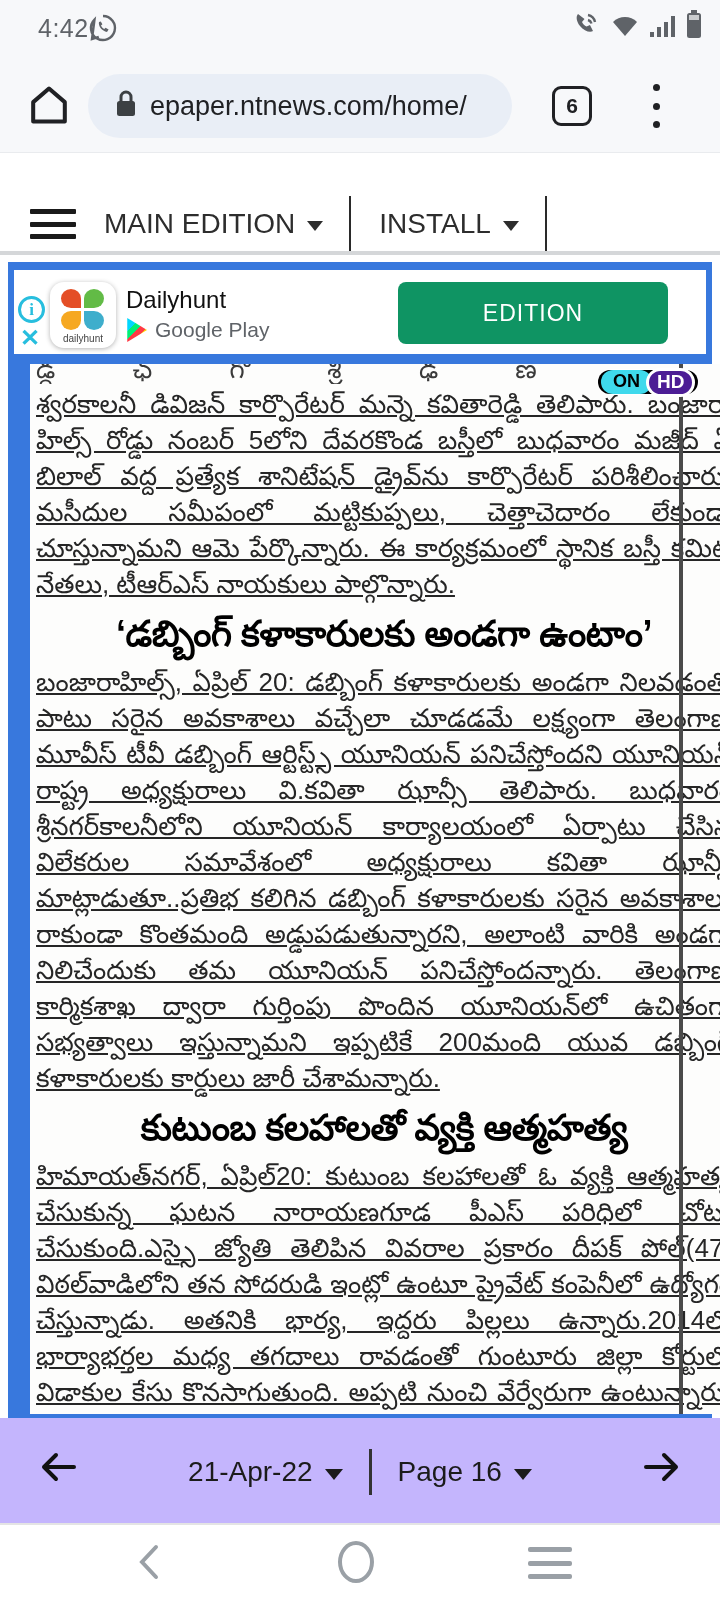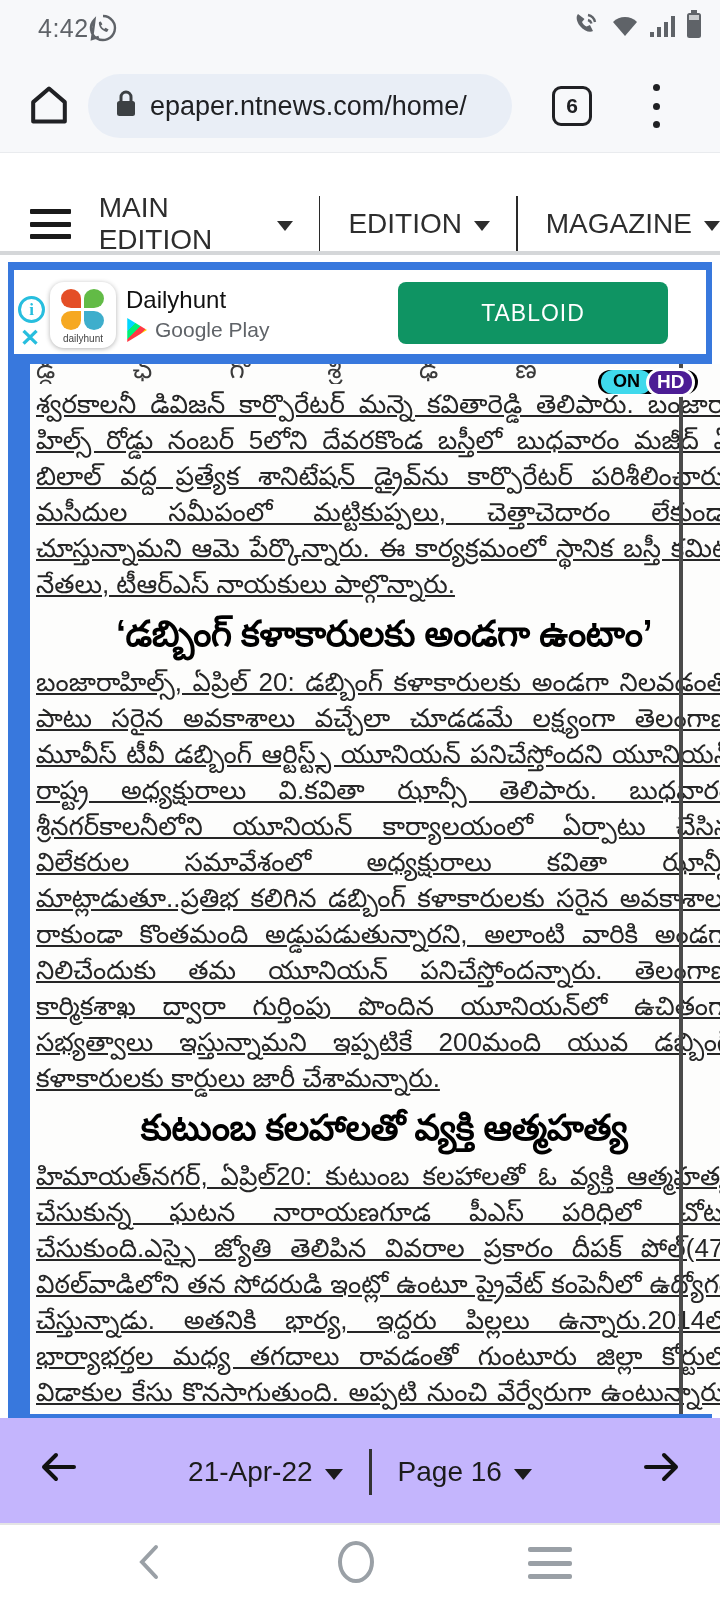--- a/index.html
+++ b/index.html
@@ -158,28 +158,24 @@
         <i></i>
         <i></i>
         <i></i>
       </div>
     <div class="navitem">
       <span>MAIN EDITION</span>
       <span class="caret"></span>
     </div>
     <div class="vsep"></div>
     <div class="navitem">
-      <span>EDITION</span>
+      <span>INSTALL</span>
       <span class="caret"></span>
     </div>
     <div class="vsep"></div>
-    <div class="navitem">
-      <span>MAGAZINE</span>
-      <span class="caret"></span>
-    </div>
   </div>
   <div id="navdivider" class="abs"></div>
 
   <div id="frame" class="abs">
 
     <div id="banner" class="abs">
       <div id="info-btn" class="abs">i</div>
       <div id="close-btn" class="abs">✕</div>
       <div id="appicon" class="abs">
         <div id="petals">
@@ -188,21 +184,21 @@
             <i></i>
             <i></i>
           </div>
         <div id="appicon-caption">dailyhunt</div>
       </div>
       <div id="banner-title" class="abs">Dailyhunt</div>
       <div id="playrow" class="abs">
         <span id="play-tri"></span>
         <span id="playtext">Google Play</span>
       </div>
-      <div id="install-btn" class="abs">TABLOID</div>
+      <div id="install-btn" class="abs">EDITION</div>
     </div>
 
     <div id="paper" class="abs">
       <div id="frag">
         <span class="telugu">డ్ద ఛ్ గో శ్రీ ఢ ణ</span>
       </div>
       <div class="bodytext telugu">శ్వరకాలనీ డివిజన్ కార్పొరేటర్ మన్నె కవితారెడ్డి తెలిపారు. బంజారా హిల్స్ రోడ్డు నంబర్ 5లోని దేవరకొండ బస్తీలో బుధవారం మజీద్ ఏ బిలాల్ వద్ద ప్రత్యేక శానిటేషన్ డ్రైవ్‌ను కార్పొరేటర్ పరిశీలించారు. మసీదుల సమీపంలో మట్టికుప్పలు, చెత్తాచెదారం లేకుండా చూస్తున్నామని ఆమె పేర్కొన్నారు. ఈ కార్యక్రమంలో స్థానిక బస్తీ కమిటీ నేతలు, టీఆర్ఎస్ నాయకులు పాల్గొన్నారు.</div>
       <div class="headline telugu">‘డబ్బింగ్ కళాకారులకు అండగా ఉంటాం’</div>
       <div class="bodytext telugu">బంజారాహిల్స్, ఏప్రిల్ 20: డబ్బింగ్ కళాకారులకు అండగా నిలవడంతో పాటు సరైన అవకాశాలు వచ్చేలా చూడడమే లక్ష్యంగా తెలంగాణ మూవీస్ టీవీ డబ్బింగ్ ఆర్టిస్ట్స్ యూనియన్ పనిచేస్తోందని యూనియన్ రాష్ట్ర అధ్యక్షురాలు వి.కవితా ఝాన్సీ తెలిపారు. బుధవారం శ్రీనగర్‌కాలనీలోని యూనియన్ కార్యాలయంలో ఏర్పాటు చేసిన విలేకరుల సమావేశంలో అధ్యక్షురాలు కవితా ఝాన్సీ మాట్లాడుతూ..ప్రతిభ కలిగిన డబ్బింగ్ కళాకారులకు సరైన అవకాశాలు రాకుండా కొంతమంది అడ్డుపడుతున్నారని, అలాంటి వారికి అండగా నిలిచేందుకు తమ యూనియన్ పనిచేస్తోందన్నారు. తెలంగాణ కార్మికశాఖ ద్వారా గుర్తింపు పొందిన యూనియన్‌లో ఉచితంగా సభ్యత్వాలు ఇస్తున్నామని ఇప్పటికే 200మంది యువ డబ్బింగ్ కళాకారులకు కార్డులు జారీ చేశామన్నారు.</div>
       <div class="headline telugu">కుటుంబ కలహాలతో వ్యక్తి ఆత్మహత్య</div>

